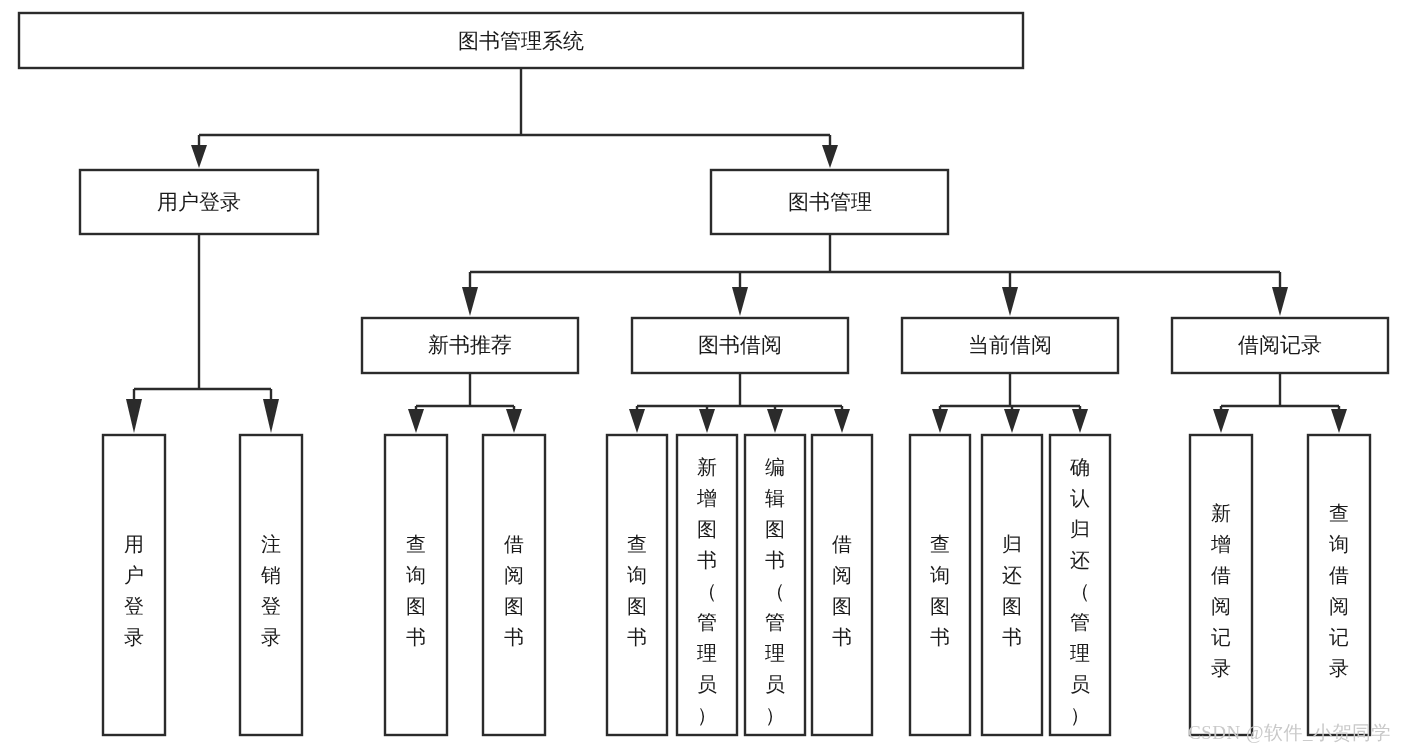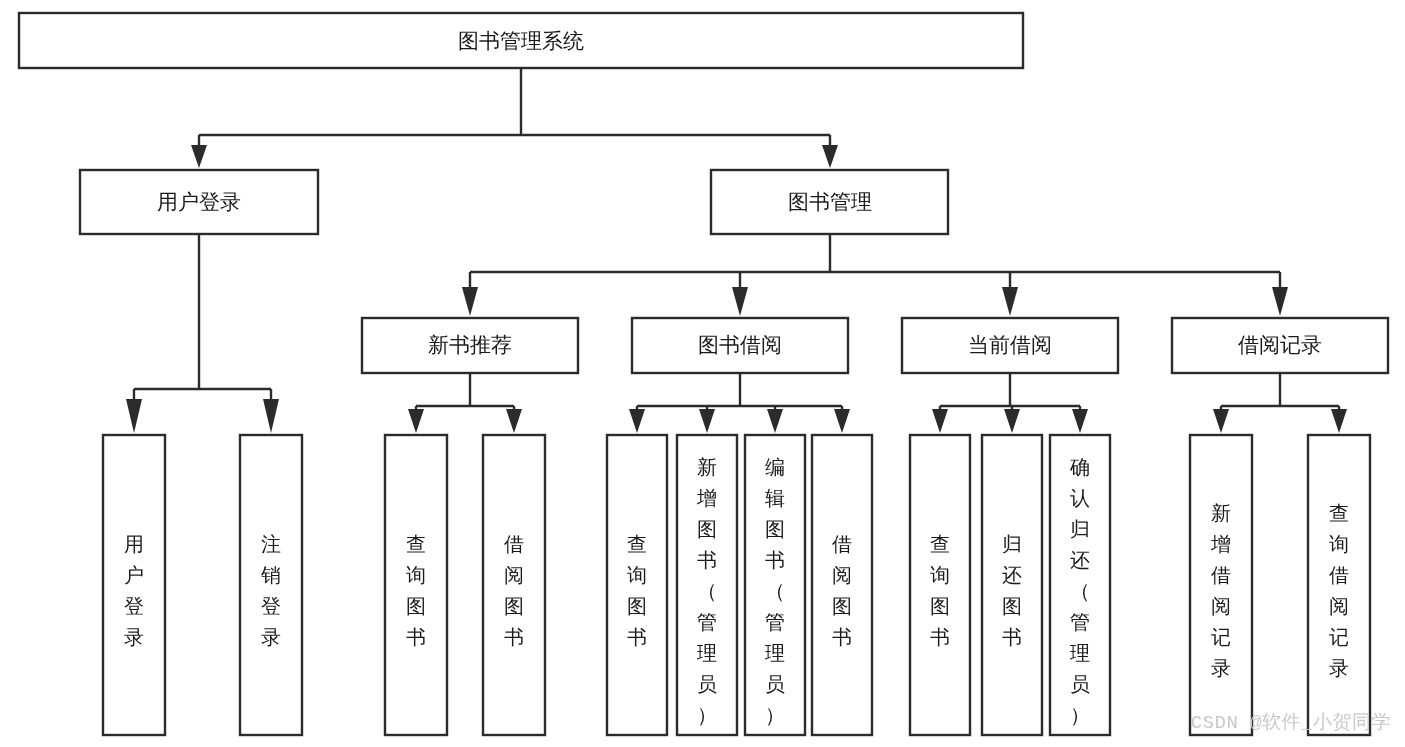--- a/index.html
+++ b/index.html
@@ -43,22 +43,22 @@
     stroke-width: 2.4;
     fill: none;
   }
   .arrow-head {
     fill: #2b2b2b;
     stroke: none;
   }
   .watermark {
     position: absolute;
     right: 14px;
-    bottom: 12px;
-    font-family: Liberation Mono, monospace;
+    bottom: 1px;
+    font-family: Liberation Serif, serif;
     font-size: 19px;
     color: #c9c9c9;
     letter-spacing: 0.5px;
     white-space: nowrap;
     user-select: none;
   }
 </style>
 </head>
 <body>
 

